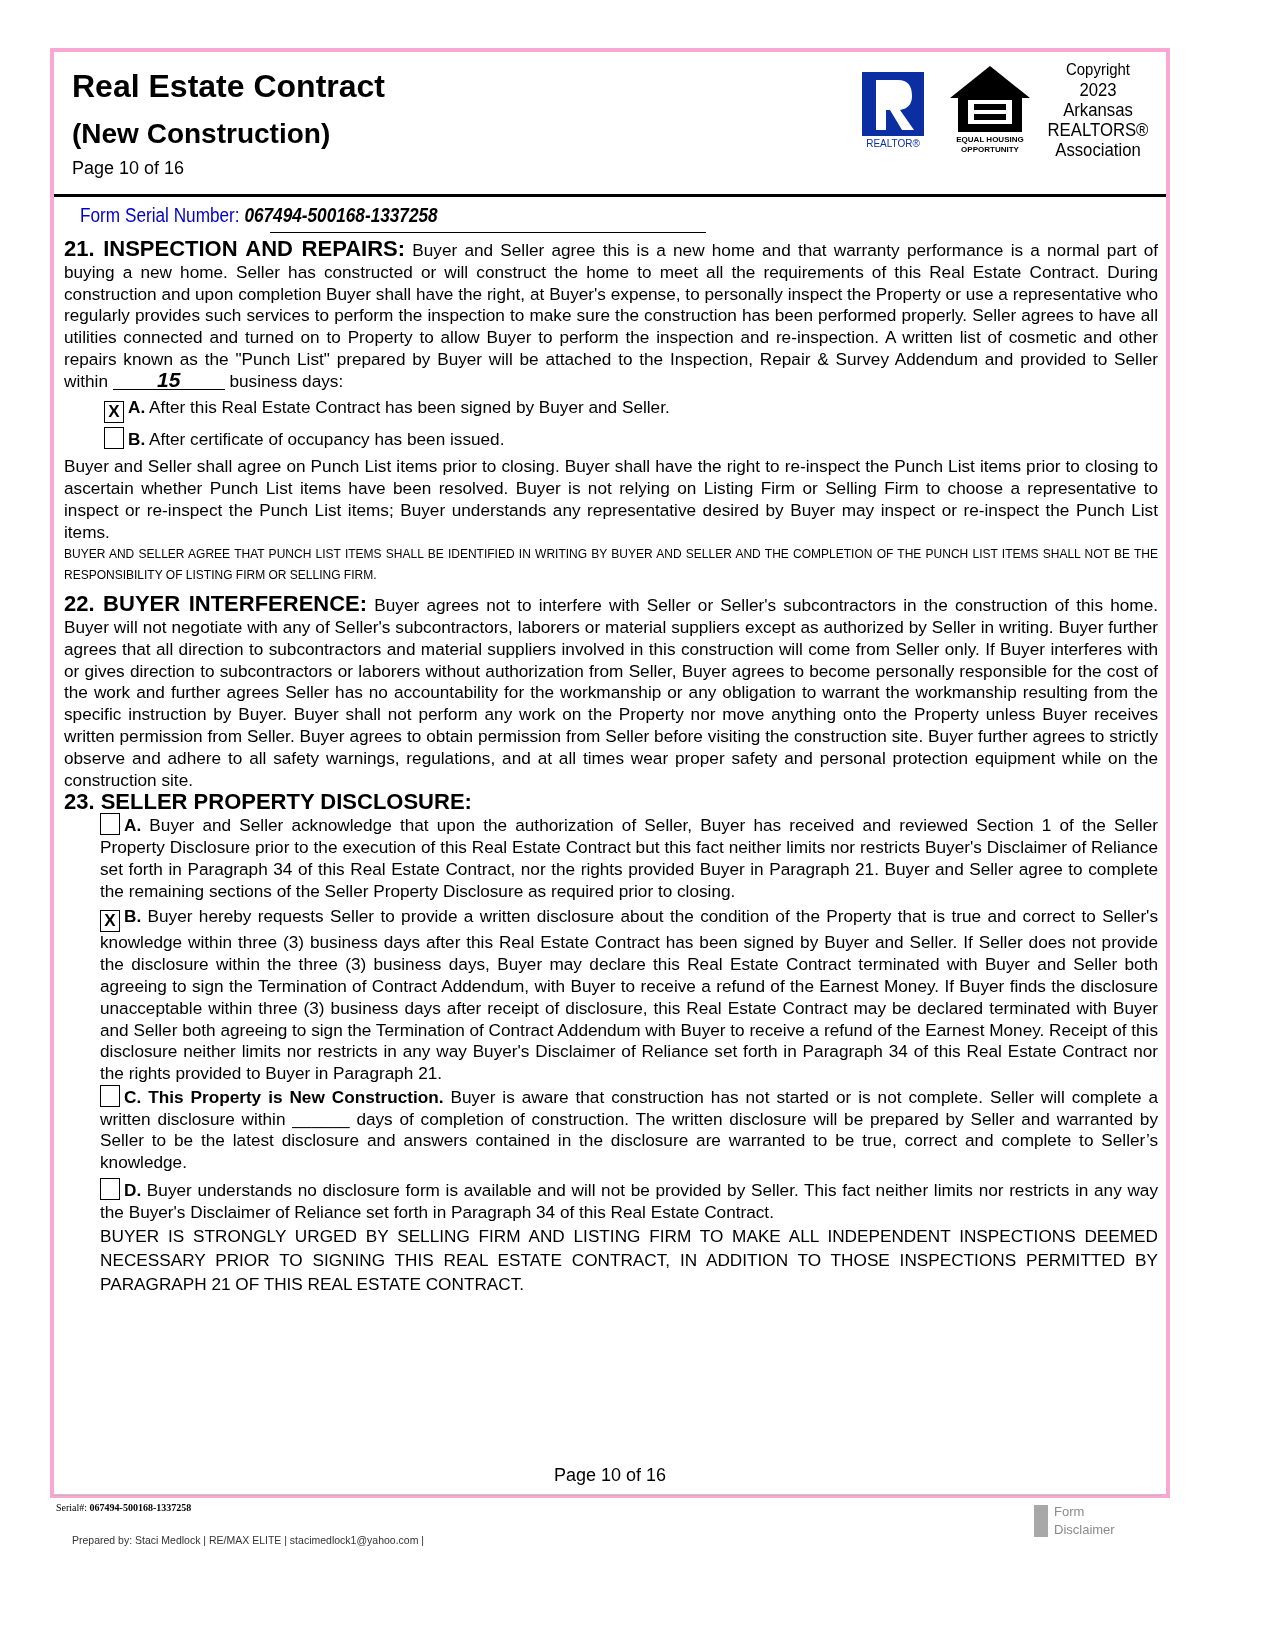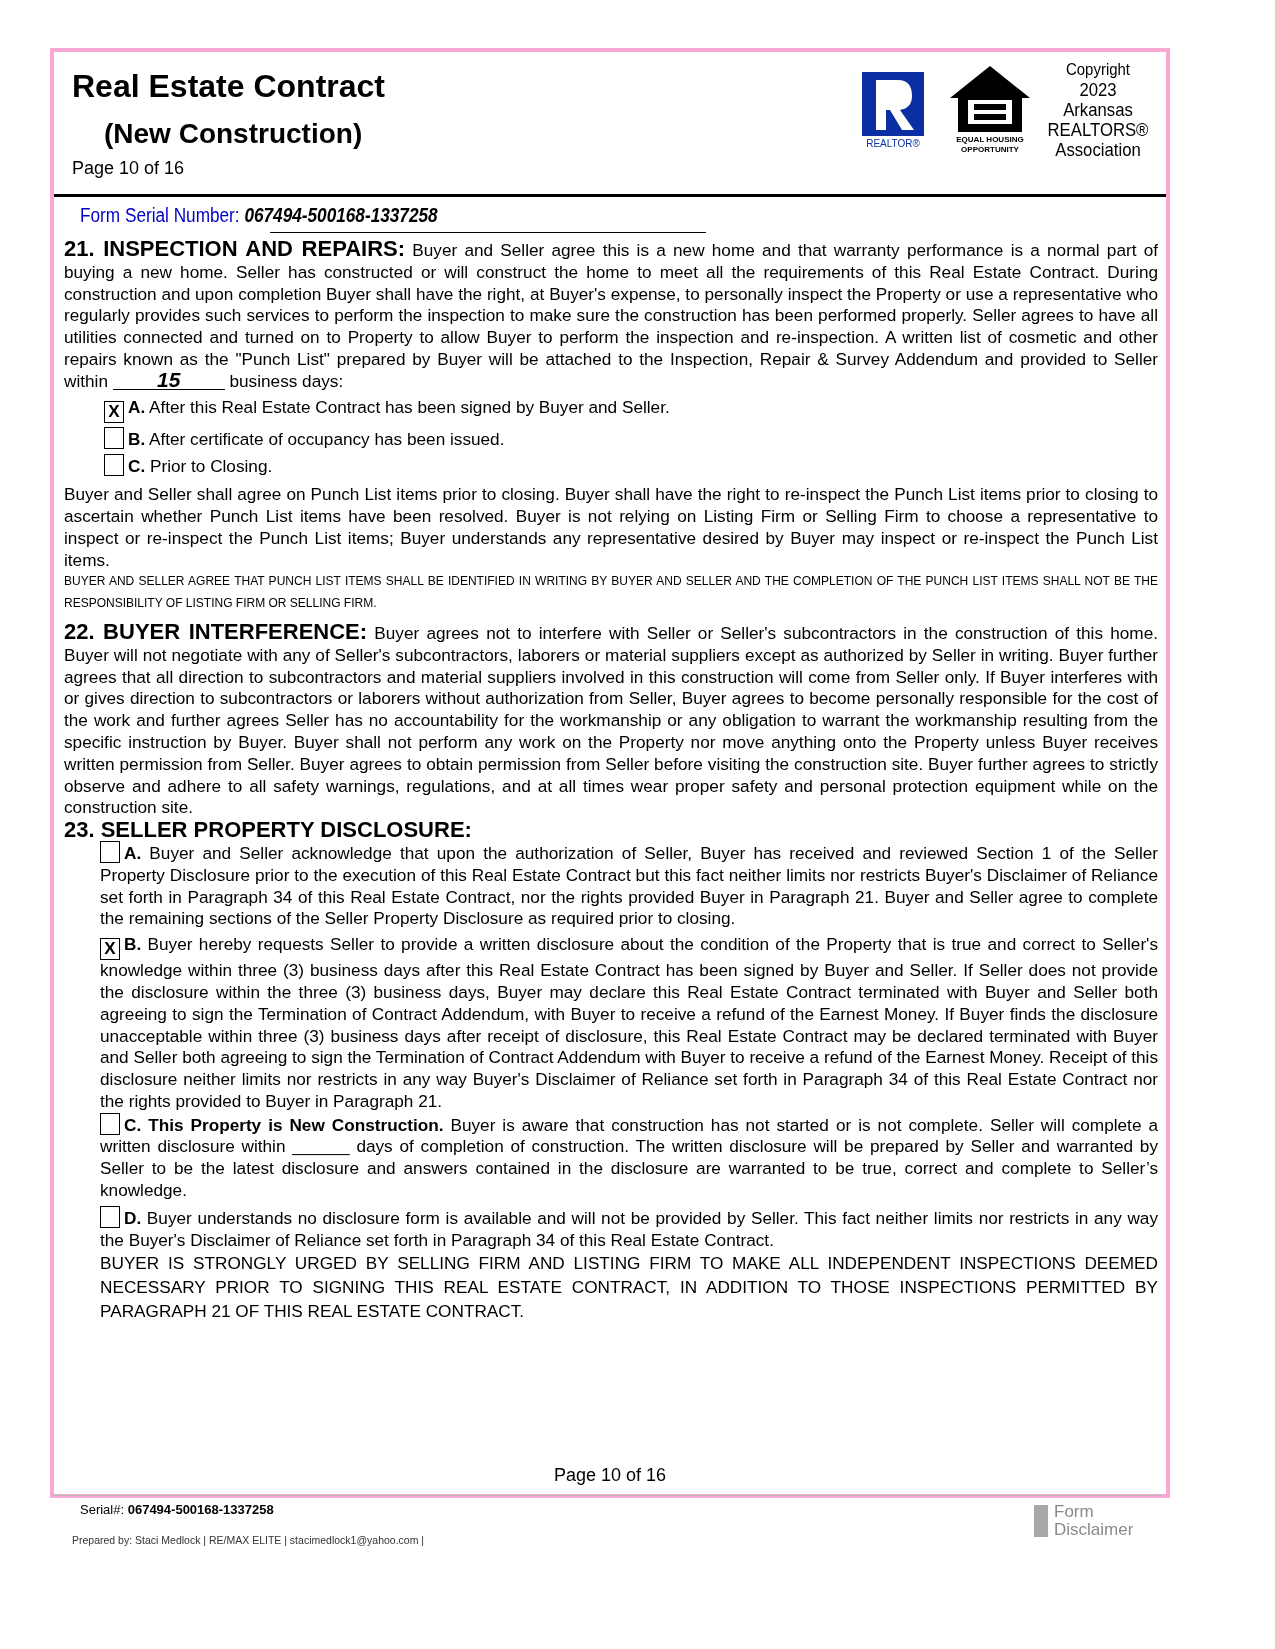--- a/index.html
+++ b/index.html
@@ -1,41 +1,41 @@
 <!DOCTYPE html>
 <html><head>
 <meta charset="utf-8">
 <style>
   html,body{margin:0;padding:0;background:#fff;}
   body{width:1275px;height:1649px;position:relative;font-family:"Liberation Sans",sans-serif;color:#000;overflow:hidden;}
   .frame{position:absolute;left:50px;top:48px;width:1112px;height:1442px;border:4px solid #f9a8d4;}
   .header{position:absolute;left:0;top:0;right:0;height:142px;border-bottom:3px solid #000;}
   .title1{position:absolute;left:18px;top:16px;font-size:32px;font-weight:bold;}
-  .title2{position:absolute;left:18px;top:66px;font-size:28px;font-weight:bold;margin-left:32px;}
+  .title2{position:absolute;left:18px;top:66px;font-size:28px;font-weight:bold;}
   .pageno{position:absolute;left:18px;top:106px;font-size:18px;}
   .realtor{position:absolute;left:808px;top:20px;width:62px;height:78px;}
   .eho{position:absolute;left:892px;top:10px;width:88px;height:92px;}
   .copyright{position:absolute;left:984px;top:8px;width:120px;text-align:center;font-size:17px;line-height:20px;transform:scaleX(0.88);}
   .copyright .b{font-size:19px;}
   .body{position:absolute;left:10px;top:152px;right:8px;font-size:17.2px;line-height:21.8px;}
   .serial{position:absolute;left:16px;top:0;font-size:20px;color:#0000c8;transform:scaleX(0.86);transform-origin:left;}
   .serial .num{color:#000;font-style:italic;font-weight:bold;}
   .serial-line{position:absolute;left:216px;top:27px;width:436px;border-top:1.5px solid #000;}
   p{margin:0;text-align:justify;}
   .h{font-size:22px;font-weight:bold;}
   .cb{display:inline-block;width:18px;height:20px;border:1.5px solid #000;vertical-align:-4px;margin-right:4px;text-align:center;font-weight:bold;font-size:17px;line-height:20px;}
   .opt{margin-left:40px;margin-top:4px;}
   .blank{display:inline-block;width:112px;border-bottom:1.5px solid #000;text-align:center;font-style:italic;font-weight:bold;font-size:21px;line-height:18px;}
   .caps{font-size:12px;}
   .ind{margin-left:36px;}
   .footer-page{position:absolute;left:0;right:0;bottom:8px;text-align:center;font-size:18px;}
   .below{position:absolute;left:52px;top:1495px;width:1110px;border-top:1.5px solid #bbb;}
-  .ser2{position:absolute;left:80px;top:1502px;font-size:13px;}
+  .ser2{position:absolute;left:56px;top:1502px;font-size:10px;font-family:Liberation Serif, serif;}
   .prep{position:absolute;left:72px;top:1522px;font-size:10.5px;color:#333;margin-top:12px;}
-  .fs{position:absolute;left:1034px;top:1503px;color:#8a8a8a;font-size:17px;line-height:18px;}
+  .fs{position:absolute;left:1034px;top:1503px;color:#8a8a8a;font-size:13px;line-height:18px;}
   .fs-ic{position:absolute;left:0;top:2px;width:14px;height:32px;background:#a8a8a8;}
   .fs-t{margin-left:20px;}
 </style>
 </head>
 <body>
 
 <div class="frame">
   <div class="header">
     <div class="title1">Real Estate Contract</div>
     <div class="title2">(New Construction)</div>
@@ -65,21 +65,20 @@
   <div class="serial" style="top:152px;left:26px;">
     <span>Form Serial Number:</span>
     <span class="num">067494-500168-1337258</span>
   </div>
   <div class="serial-line" style="top:180px;"></div>
 
   <div class="body" style="top:186px;">
     <p><span class="h">21. INSPECTION AND REPAIRS:</span><span> Buyer and Seller agree this is a new home and that warranty performance is a normal part of buying a new home.  Seller has constructed or will construct the home to meet all the requirements of this Real Estate Contract. During construction and upon completion Buyer shall have the right, at Buyer's expense, to personally inspect the Property or use a representative who regularly provides such services to perform the inspection to make sure the construction has been performed properly.  Seller agrees to have all utilities connected and turned on to Property to allow Buyer to perform the inspection and re-inspection.  A written list of cosmetic and other repairs known as the "Punch List" prepared by Buyer will be attached to the Inspection, Repair &amp; Survey Addendum and provided to Seller within </span><span class="blank">15</span><span> business days:</span></p>
     <div class="opt"><span class="cb">X</span><b>A.</b><span> After this Real Estate Contract has been signed by Buyer and Seller.</span></div>
     <div class="opt"><span class="cb"></span><b>B.</b><span> After certificate of occupancy has been issued.</span></div>
-    <div class="opt"><span class="cb"></span><b>C.</b><span> Prior to Closing.</span></div>
     <p style="margin-top:6px;">Buyer and Seller shall agree on Punch List items prior to closing.  Buyer shall have the right to re-inspect the Punch List items prior to closing to ascertain whether Punch List items have been resolved.  Buyer is not relying on Listing Firm or Selling Firm to choose a representative to inspect or re-inspect the Punch List items; Buyer understands any representative desired by Buyer may inspect or re-inspect the Punch List items.</p>
     <p class="caps">BUYER AND SELLER AGREE THAT PUNCH LIST ITEMS SHALL BE IDENTIFIED IN WRITING BY BUYER AND SELLER AND THE COMPLETION OF THE PUNCH LIST ITEMS SHALL NOT BE THE RESPONSIBILITY OF LISTING FIRM OR SELLING FIRM.</p>
     <p style="margin-top:6px;"><span class="h">22. BUYER INTERFERENCE:</span><span> Buyer agrees not to interfere with Seller or Seller's subcontractors in the construction of this home. Buyer will not negotiate with any of Seller's subcontractors, laborers or material suppliers except as authorized by Seller in writing. Buyer further agrees that all direction to subcontractors and material suppliers involved in this construction will come from Seller only. If Buyer interferes with or gives direction to subcontractors or laborers without authorization from Seller, Buyer agrees to become personally responsible for the cost of the work and further agrees Seller has no accountability for the workmanship or any obligation to warrant the workmanship resulting from the specific instruction by Buyer. Buyer shall not perform any work on the Property nor move anything onto the Property unless Buyer receives written permission from Seller. Buyer agrees to obtain permission from Seller before visiting the construction site. Buyer further agrees to strictly observe and adhere to all safety warnings, regulations, and at all times wear proper safety and personal protection equipment while on the construction site.</span></p>
     <div class="h">23. SELLER PROPERTY DISCLOSURE:</div>
     <p class="ind"><span class="cb"></span><b>A.</b><span>  Buyer and Seller acknowledge that upon the authorization of Seller, Buyer has received and reviewed Section 1 of the Seller Property Disclosure prior to the execution of this Real Estate Contract but this fact neither limits nor restricts Buyer's Disclaimer of Reliance set forth in Paragraph 34 of this Real Estate Contract, nor the rights provided Buyer in Paragraph 21. Buyer and Seller agree to complete the remaining sections of the Seller Property Disclosure as required prior to closing.</span></p>
     <p class="ind" style="margin-top:4px;"><span class="cb">X</span><b>B.</b><span>  Buyer hereby requests Seller to provide a written disclosure about the condition of the Property that is true and correct to Seller's knowledge within three (3) business days after this Real Estate Contract has been signed by Buyer and Seller. If Seller does not provide the disclosure within the three (3) business days, Buyer may declare this Real Estate Contract terminated with Buyer and Seller both agreeing to sign the Termination of Contract Addendum, with Buyer to receive a refund of the Earnest Money. If Buyer finds the disclosure unacceptable within three (3) business days after receipt of disclosure, this Real Estate Contract may be declared terminated with Buyer and Seller both agreeing to sign the Termination of Contract Addendum with Buyer to receive a refund of the Earnest Money. Receipt of this disclosure neither limits nor restricts in any way Buyer's Disclaimer of Reliance set forth in Paragraph 34 of this Real Estate Contract nor the rights provided to Buyer in Paragraph 21.</span></p>
     <p class="ind"><span class="cb"></span><b>C.</b><b>  This Property is New Construction.</b><span> Buyer is aware that construction has not started or is not complete. Seller will complete a written disclosure within ______ days of completion of construction. The written disclosure will be prepared by Seller and warranted by Seller to be the latest disclosure and answers contained in the disclosure are warranted to be true, correct and complete to Seller’s knowledge.</span></p>
     <p class="ind" style="margin-top:4px;"><span class="cb"></span><b>D.</b><span> Buyer understands no disclosure form is available and will not be provided by Seller. This fact neither limits nor restricts in any way the Buyer's Disclaimer of Reliance set forth in Paragraph 34 of this Real Estate Contract.</span></p>
     <p class="ind" style="line-height:24px;">BUYER IS STRONGLY URGED BY SELLING FIRM AND LISTING FIRM TO MAKE ALL INDEPENDENT INSPECTIONS DEEMED NECESSARY PRIOR TO SIGNING THIS REAL ESTATE CONTRACT, IN ADDITION TO THOSE INSPECTIONS PERMITTED BY PARAGRAPH 21 OF THIS REAL ESTATE CONTRACT.</p>
   </div>

